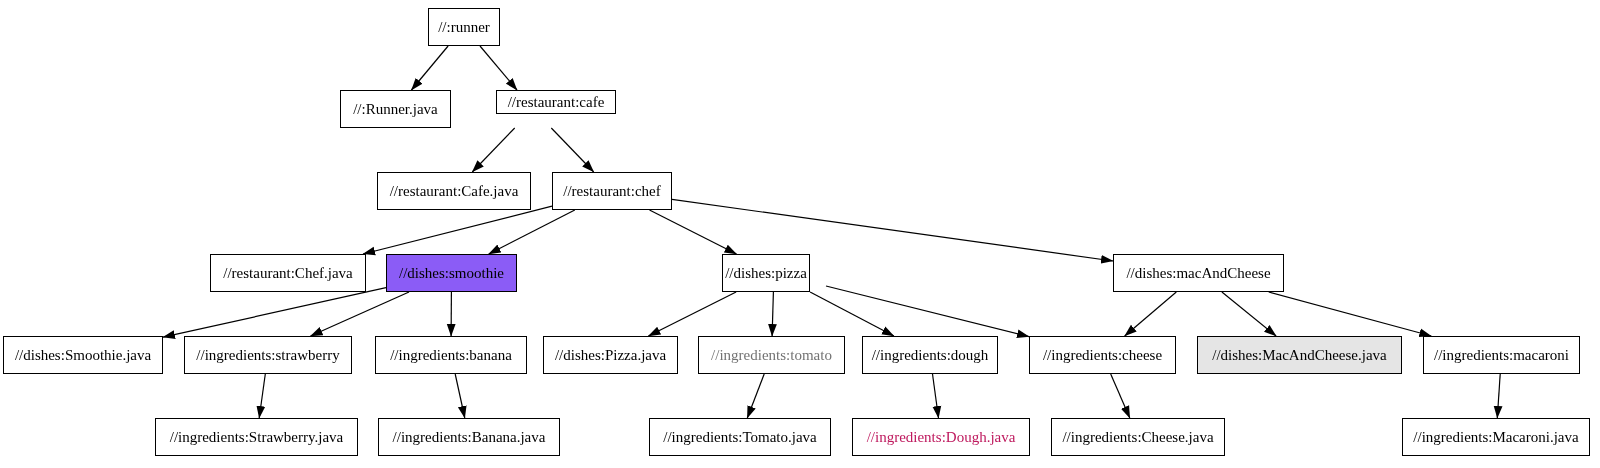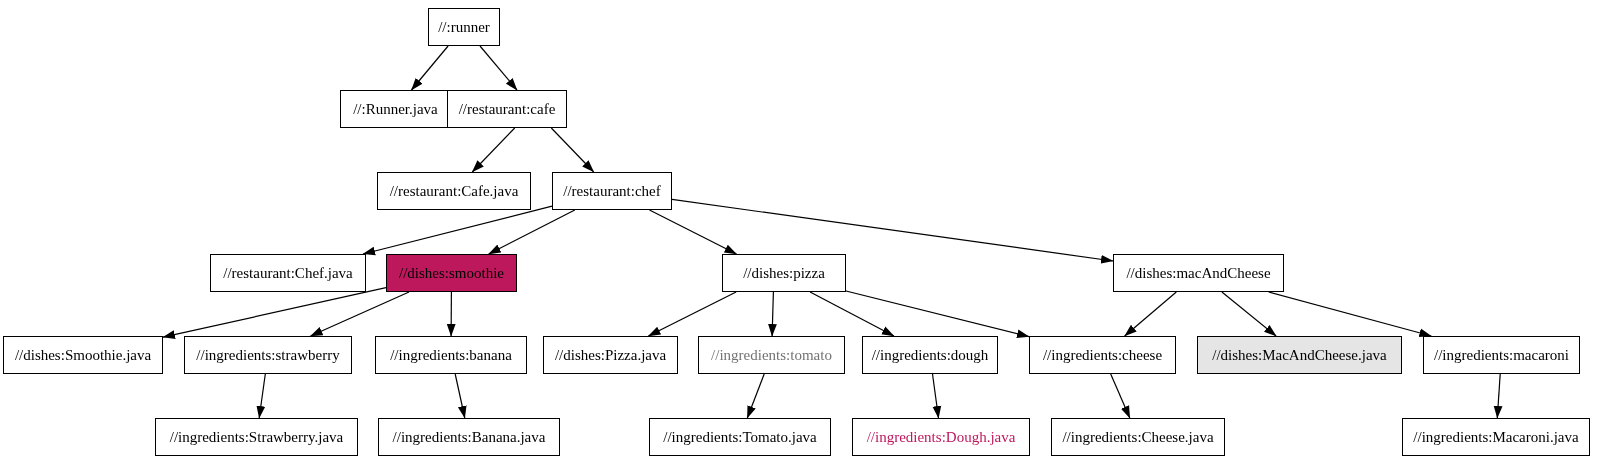--- a/index.html
+++ b/index.html
@@ -66,26 +66,26 @@
         <line x1="932.5" y1="374.0" x2="938.5" y2="418.0" stroke="#000000" stroke-width="1.2" marker-end="url(#arrowhead)"></line>
         <line x1="1110.7" y1="374.0" x2="1129.8" y2="418.0" stroke="#000000" stroke-width="1.2" marker-end="url(#arrowhead)"></line>
         <line x1="1176.3" y1="292.0" x2="1124.7" y2="336.0" stroke="#000000" stroke-width="1.2" marker-end="url(#arrowhead)"></line>
         <line x1="1221.9" y1="292.0" x2="1276.1" y2="336.0" stroke="#000000" stroke-width="1.2" marker-end="url(#arrowhead)"></line>
         <line x1="1268.7" y1="292.0" x2="1431.3" y2="336.0" stroke="#000000" stroke-width="1.2" marker-end="url(#arrowhead)"></line>
         <line x1="1500.2" y1="374.0" x2="1497.3" y2="418.0" stroke="#000000" stroke-width="1.2" marker-end="url(#arrowhead)"></line>
       </g>
   </svg>
 <div class="node" style="left: 428px; top: 8px; width: 72px; height: 38px; background: rgb(255, 255, 255); border-color: rgb(0, 0, 0); color: rgb(0, 0, 0);">//:runner</div>
     <div class="node" style="left: 340px; top: 90px; width: 111px; height: 38px; background: rgb(255, 255, 255); border-color: rgb(0, 0, 0); color: rgb(0, 0, 0);">//:Runner.java</div>
-    <div class="node" style="left: 447px; top: 90px; width: 120px; height: 38px; background: rgb(255, 255, 255); border-color: rgb(0, 0, 0); color: rgb(0, 0, 0);">//restaurant:cafe</div>
+    <div class="node" style="left: 496px; top: 90px; width: 120px; height: 24px; background: rgb(255, 255, 255); border-color: rgb(0, 0, 0); color: rgb(0, 0, 0);">//restaurant:cafe</div>
     <div class="node" style="left: 377px; top: 172px; width: 154px; height: 38px; background: rgb(255, 255, 255); border-color: rgb(0, 0, 0); color: rgb(0, 0, 0);">//restaurant:Cafe.java</div>
     <div class="node" style="left: 210px; top: 254px; width: 156px; height: 38px; background: rgb(255, 255, 255); border-color: rgb(0, 0, 0); color: rgb(0, 0, 0);">//restaurant:Chef.java</div>
     <div class="node" style="left: 552px; top: 172px; width: 120px; height: 38px; background: rgb(255, 255, 255); border-color: rgb(0, 0, 0); color: rgb(0, 0, 0);">//restaurant:chef</div>
-    <div class="node" style="left: 386px; top: 254px; width: 131px; height: 38px; background: #be185d; border-color: rgb(0, 0, 0); color: rgb(0, 0, 0);">//dishes:smoothie</div>
-    <div class="node" style="left: 722px; top: 254px; width: 124px; height: 38px; background: rgb(255, 255, 255); border-color: rgb(0, 0, 0); color: rgb(0, 0, 0);">//dishes:pizza</div>
+    <div class="node" style="left: 386px; top: 254px; width: 131px; height: 38px; background: #8b5cf6; border-color: rgb(0, 0, 0); color: rgb(0, 0, 0);">//dishes:smoothie</div>
+    <div class="node" style="left: 722px; top: 254px; width: 88px; height: 38px; background: rgb(255, 255, 255); border-color: rgb(0, 0, 0); color: rgb(0, 0, 0);">//dishes:pizza</div>
     <div class="node" style="left: 1113px; top: 254px; width: 171px; height: 38px; background: rgb(255, 255, 255); border-color: rgb(0, 0, 0); color: rgb(0, 0, 0);">//dishes:macAndCheese</div>
     <div class="node" style="left: 3px; top: 336px; width: 160px; height: 38px; background: rgb(255, 255, 255); border-color: rgb(0, 0, 0); color: rgb(0, 0, 0);">//dishes:Smoothie.java</div>
     <div class="node" style="left: 184px; top: 336px; width: 168px; height: 38px; background: rgb(255, 255, 255); border-color: rgb(0, 0, 0); color: #000000;">//ingredients:strawberry</div>
     <div class="node" style="left: 375px; top: 336px; width: 152px; height: 38px; background: rgb(255, 255, 255); border-color: rgb(0, 0, 0); color: rgb(0, 0, 0);">//ingredients:banana</div>
     <div class="node" style="left: 543px; top: 336px; width: 135px; height: 38px; background: rgb(255, 255, 255); border-color: rgb(0, 0, 0); color: rgb(0, 0, 0);">//dishes:Pizza.java</div>
     <div class="node" style="left: 698px; top: 336px; width: 147px; height: 38px; background: rgb(255, 255, 255); border-color: rgb(0, 0, 0); color: #737373;">//ingredients:tomato</div>
     <div class="node" style="left: 862px; top: 336px; width: 136px; height: 38px; background: rgb(255, 255, 255); border-color: rgb(0, 0, 0); color: rgb(0, 0, 0);">//ingredients:dough</div>
     <div class="node" style="left: 1029px; top: 336px; width: 147px; height: 38px; background: rgb(255, 255, 255); border-color: rgb(0, 0, 0); color: rgb(0, 0, 0);">//ingredients:cheese</div>
     <div class="node" style="left: 1197px; top: 336px; width: 205px; height: 38px; background: #e5e5e5; border-color: rgb(0, 0, 0); color: rgb(0, 0, 0);">//dishes:MacAndCheese.java</div>
     <div class="node" style="left: 1423px; top: 336px; width: 157px; height: 38px; background: rgb(255, 255, 255); border-color: rgb(0, 0, 0); color: rgb(0, 0, 0); font-family: Liberation Serif, serif;">//ingredients:macaroni</div>

